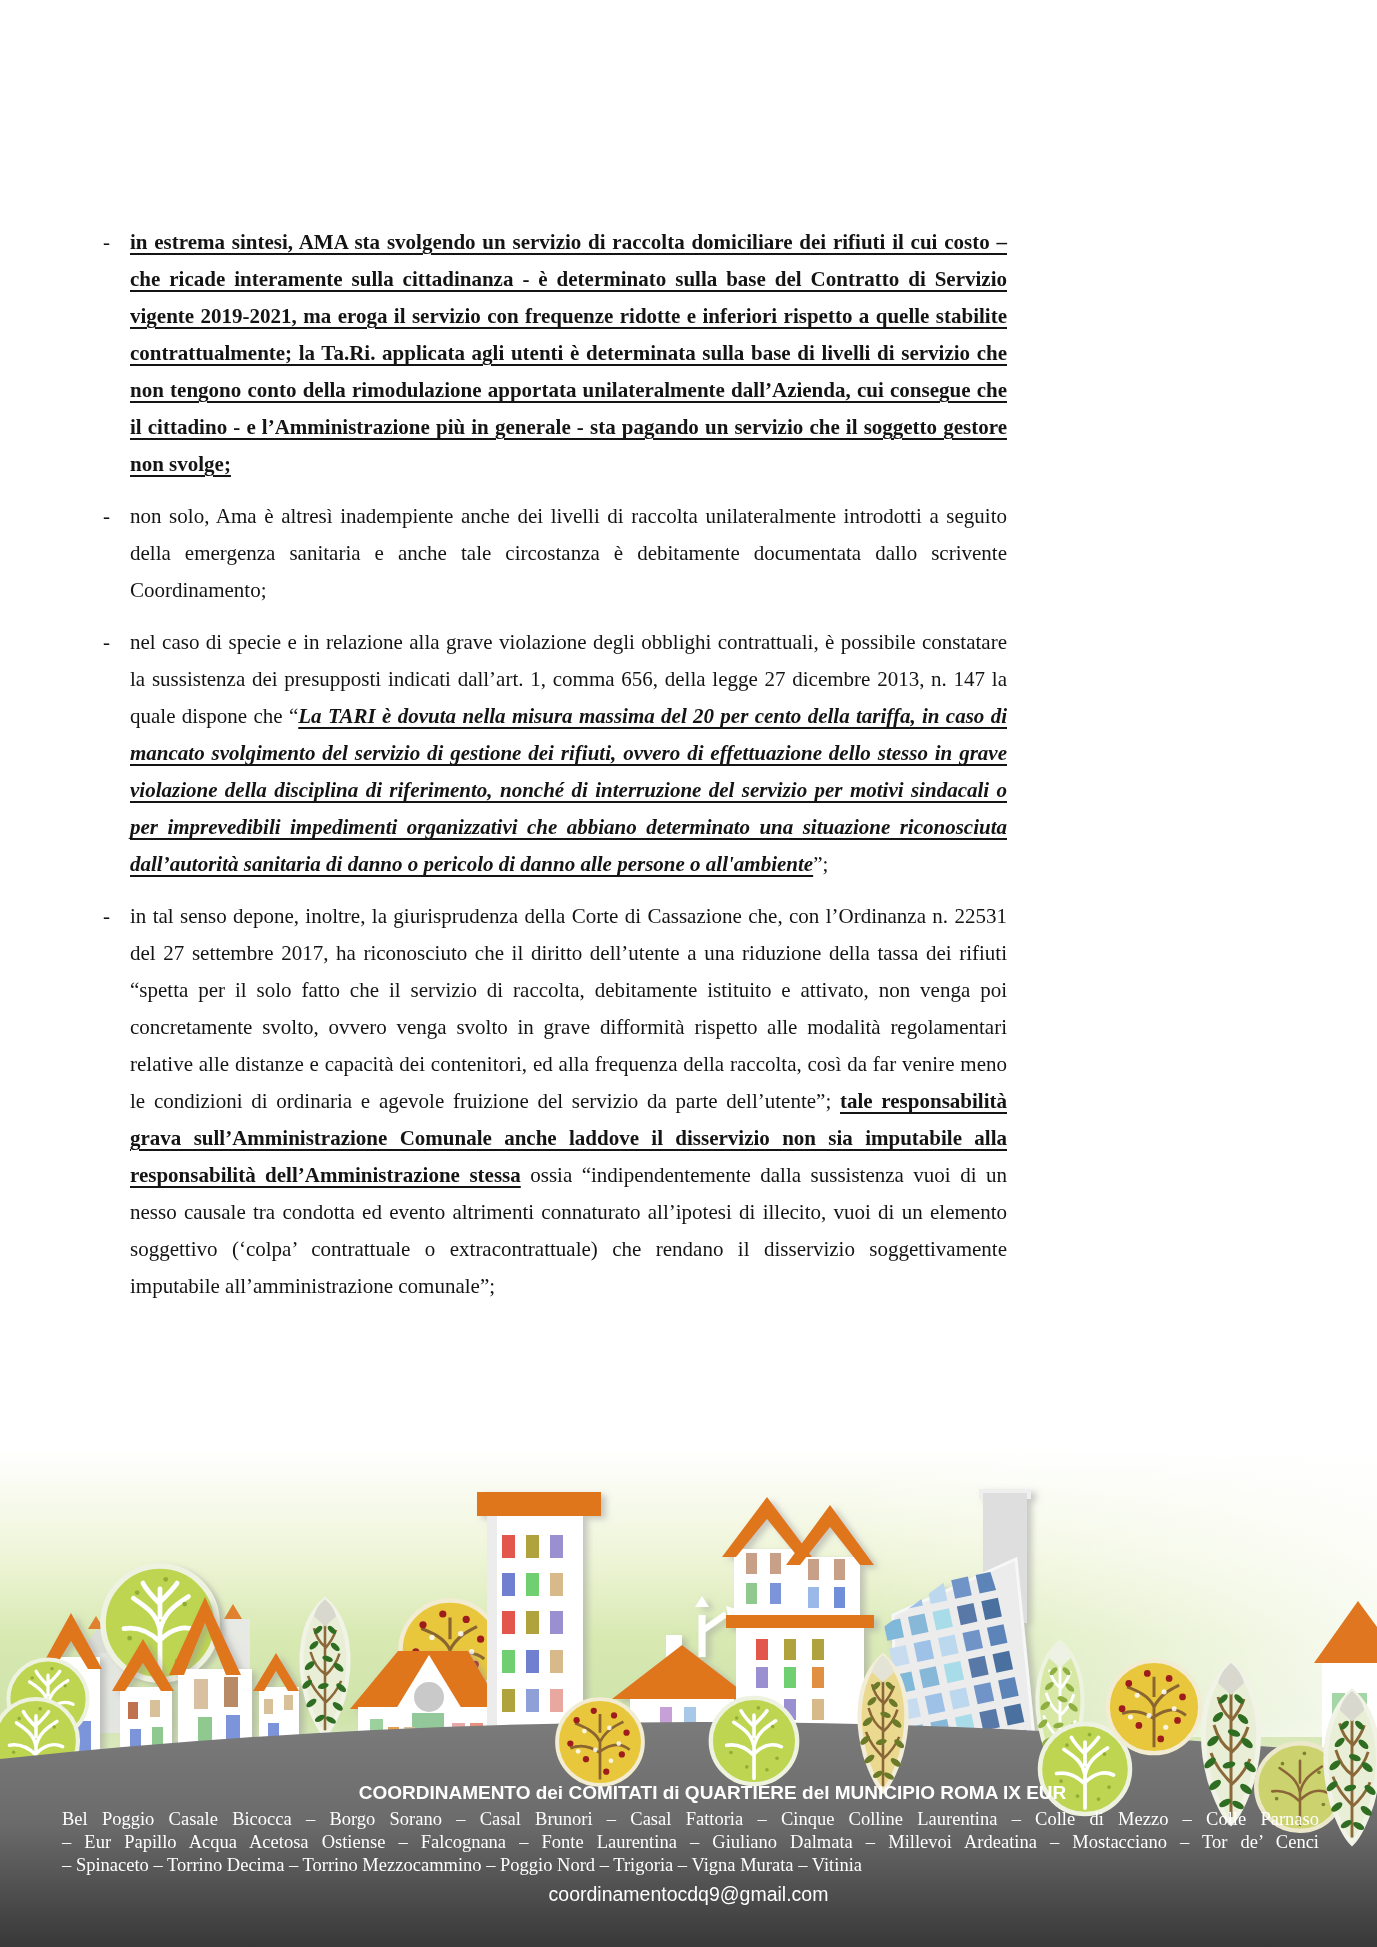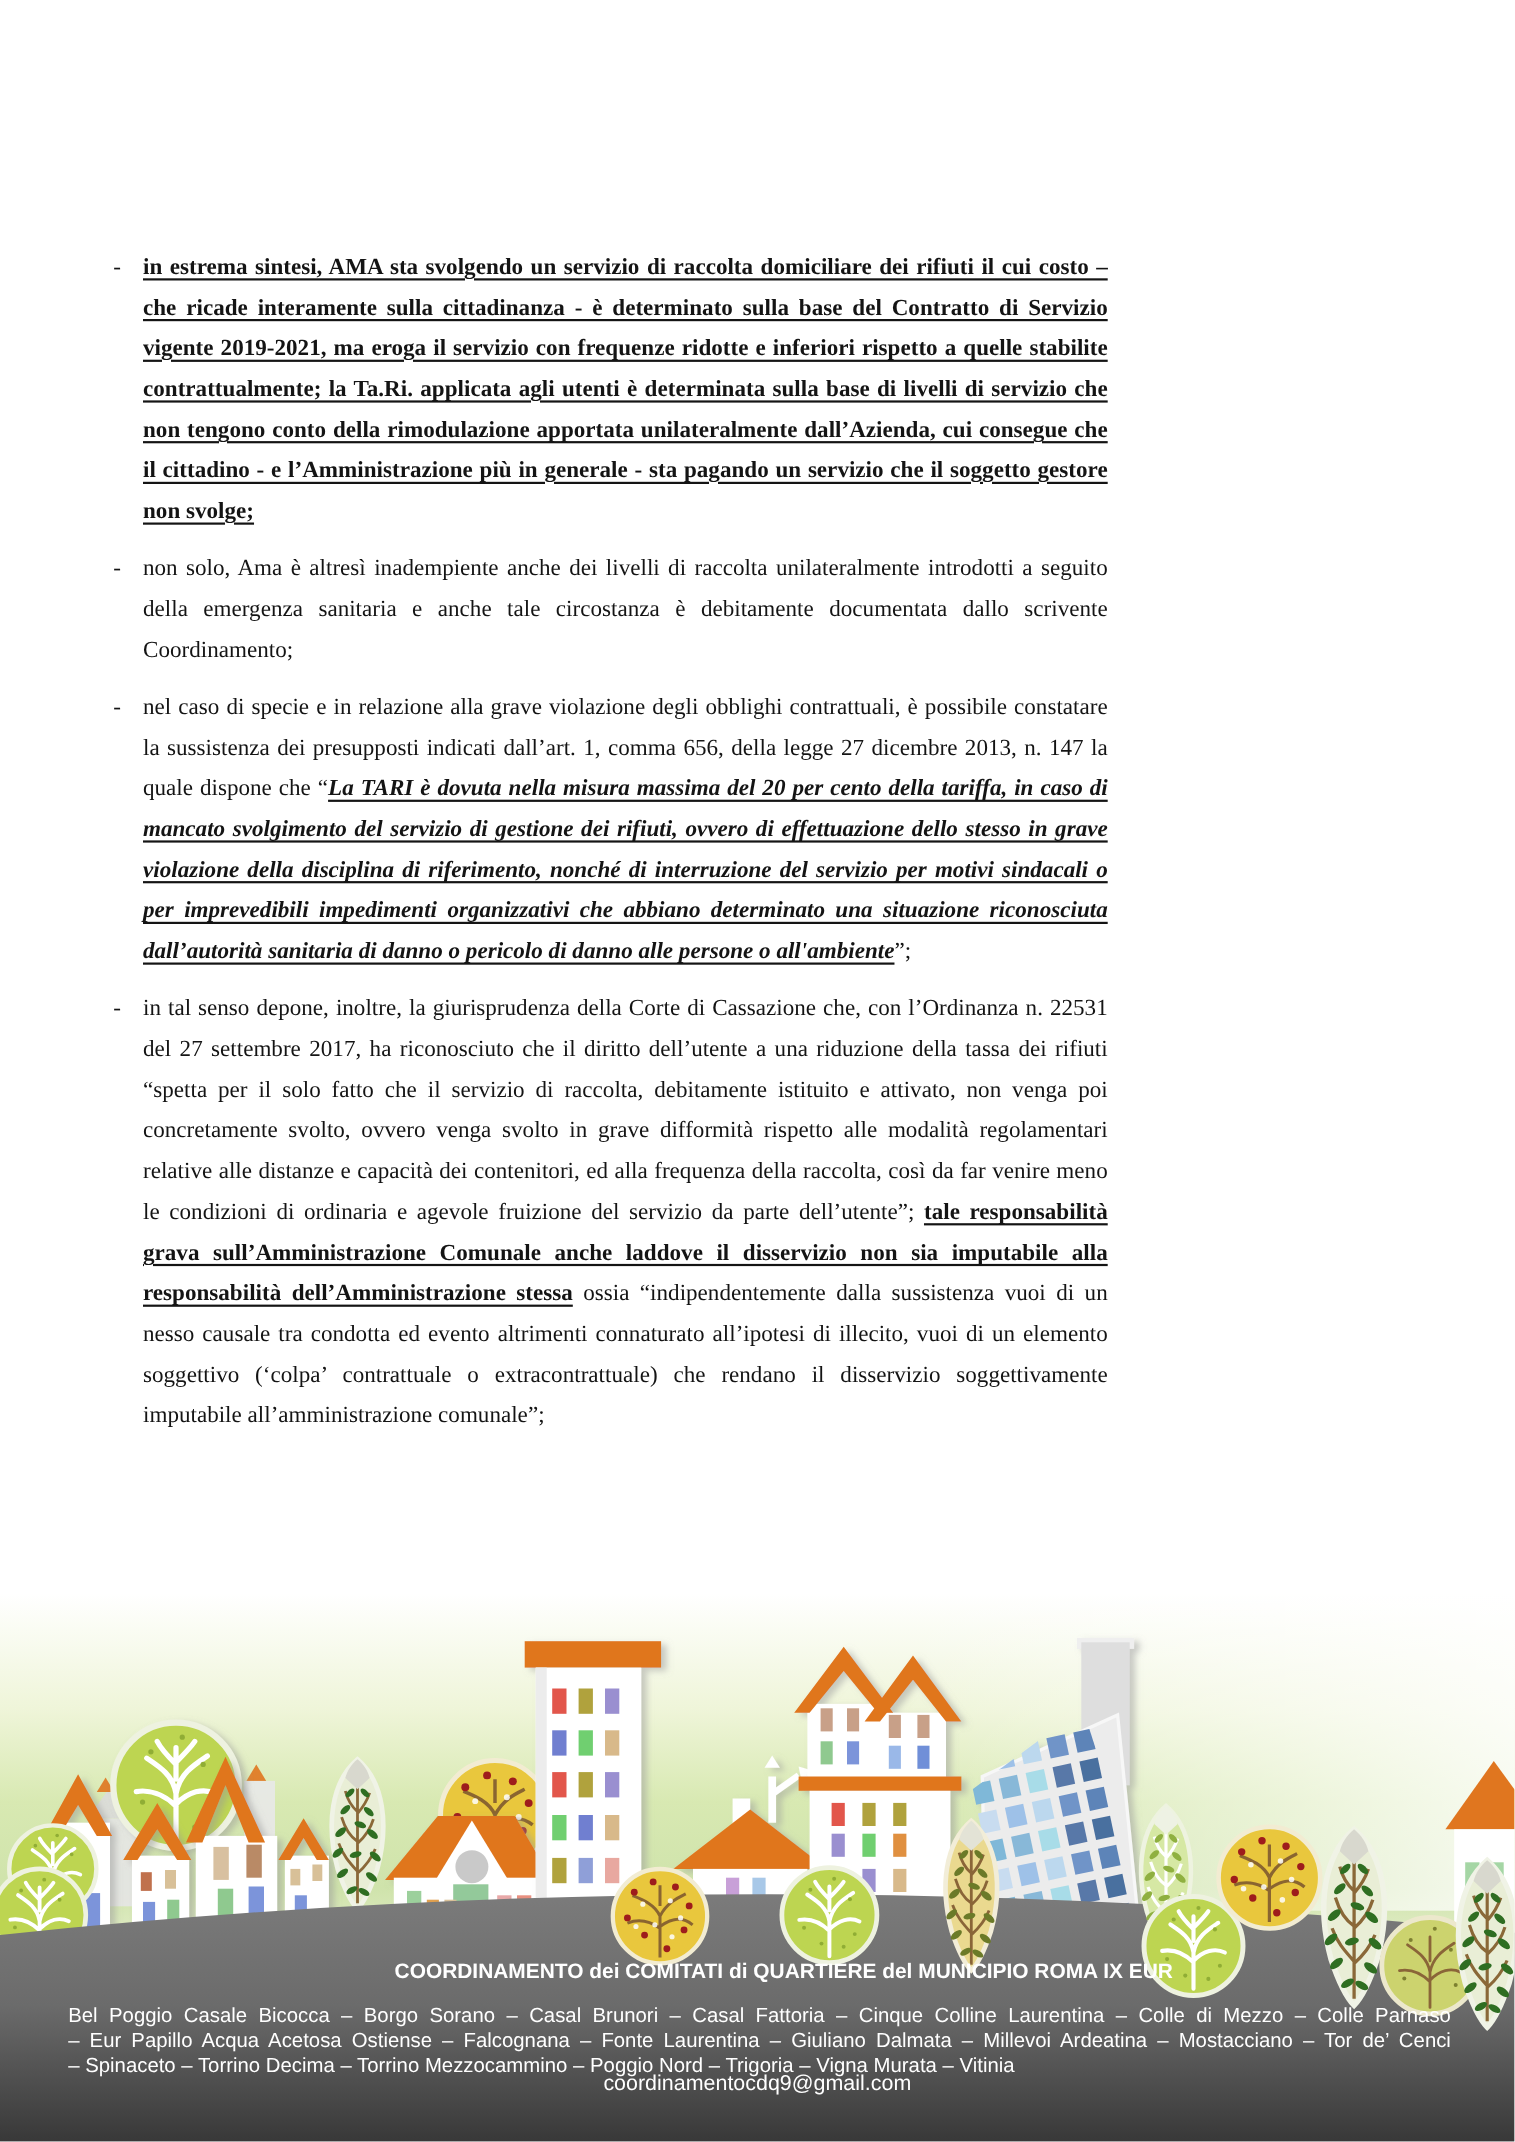--- a/index.html
+++ b/index.html
@@ -23,22 +23,22 @@
   
   .scene{position:absolute;left:0;top:1407px;width:1377px;height:540px;}
   
   .f-title{
     position:absolute;left:0;top:1781px;width:1377px;text-align:center;
     font-family:"Liberation Sans",sans-serif;font-weight:700;font-size:19px;line-height:24px;
     color:#ffffff;z-index:5;margin-left:24px;
   }
   .f-line{
     position:absolute;left:62px;right:58px;
-    font-family:Liberation Sans, sans-serif;font-size:18.5px;line-height:23px;
-    color:#ffffff;z-index:5;white-space:nowrap;overflow:visible;margin-top:12px;
+    font-family:Liberation Serif, serif;font-size:18.5px;line-height:23px;
+    color:#ffffff;z-index:5;white-space:nowrap;overflow:visible;
   }
   .f-just{text-align:justify;text-align-last:justify;white-space:normal;}
   .f-email{
     position:absolute;left:0;top:1882px;width:1377px;text-align:center;
     font-family:"Liberation Sans",sans-serif;font-weight:400;font-size:19.5px;line-height:24px;
     color:#ffffff;z-index:5;
   }
 </style>
 </head>
 <body>

